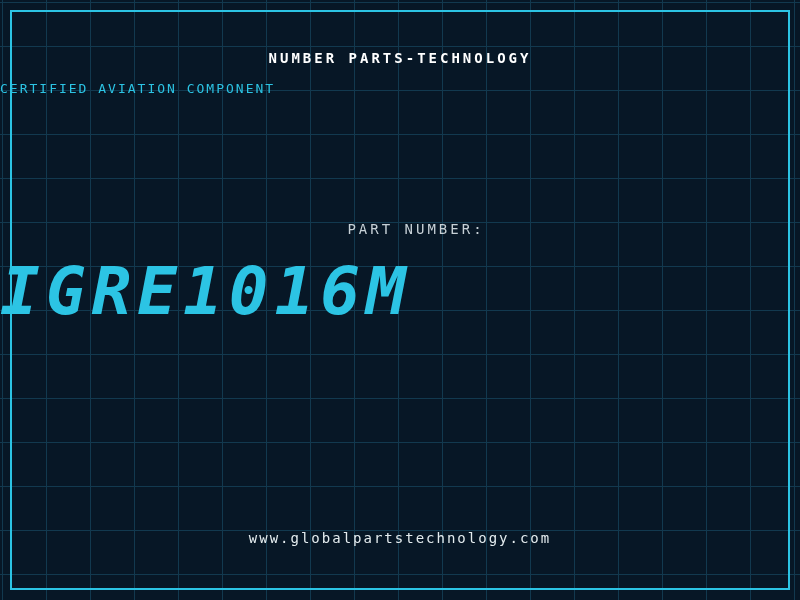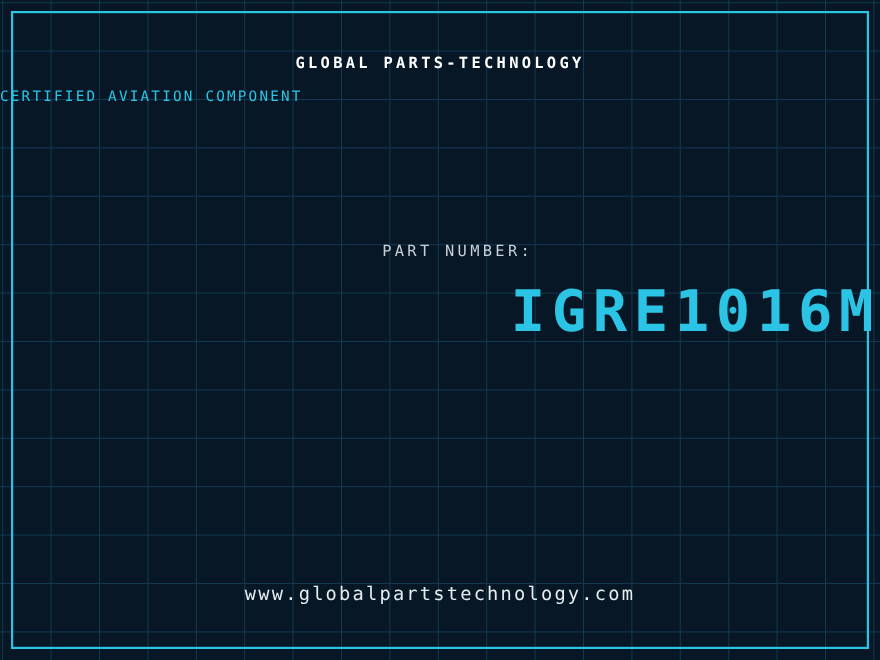--- a/index.html
+++ b/index.html
@@ -75,46 +75,47 @@
     color: var(--muted-text);
     font-size: 14px;
     letter-spacing: 3px;
   }
 
   .part-number {
     position: absolute;
     top: 256px;
     left: 0;
     width: 100%;
-    text-align: right;
+    text-align: left;
     color: var(--accent);
-    font-size: 52px;
+    font-size: 66px;
     font-weight: bold;
     letter-spacing: 6px;
     line-height: 1.1;
+    font-style: italic;
   }
 
   .website {
     position: absolute;
     top: 530px;
     left: 0;
     width: 100%;
     text-align: center;
     color: #e4ecef;
-    font-size: 17px;
+    font-size: 14px;
     letter-spacing: 2px;
   }
 </style>
 </head>
 <body>
 
 <div class="canvas">
   <div class="frame"></div>
 
-  <div class="company-name">GLOBAL PARTS-TECHNOLOGY</div>
+  <div class="company-name">NUMBER PARTS-TECHNOLOGY</div>
 
   <div class="subtitle">CERTIFIED AVIATION COMPONENT</div>
 
   <div class="part-label">PART NUMBER:</div>
 
   <div class="part-number">IGRE1016M</div>
 
   <div class="website">www.globalpartstechnology.com</div>
 </div>
 

